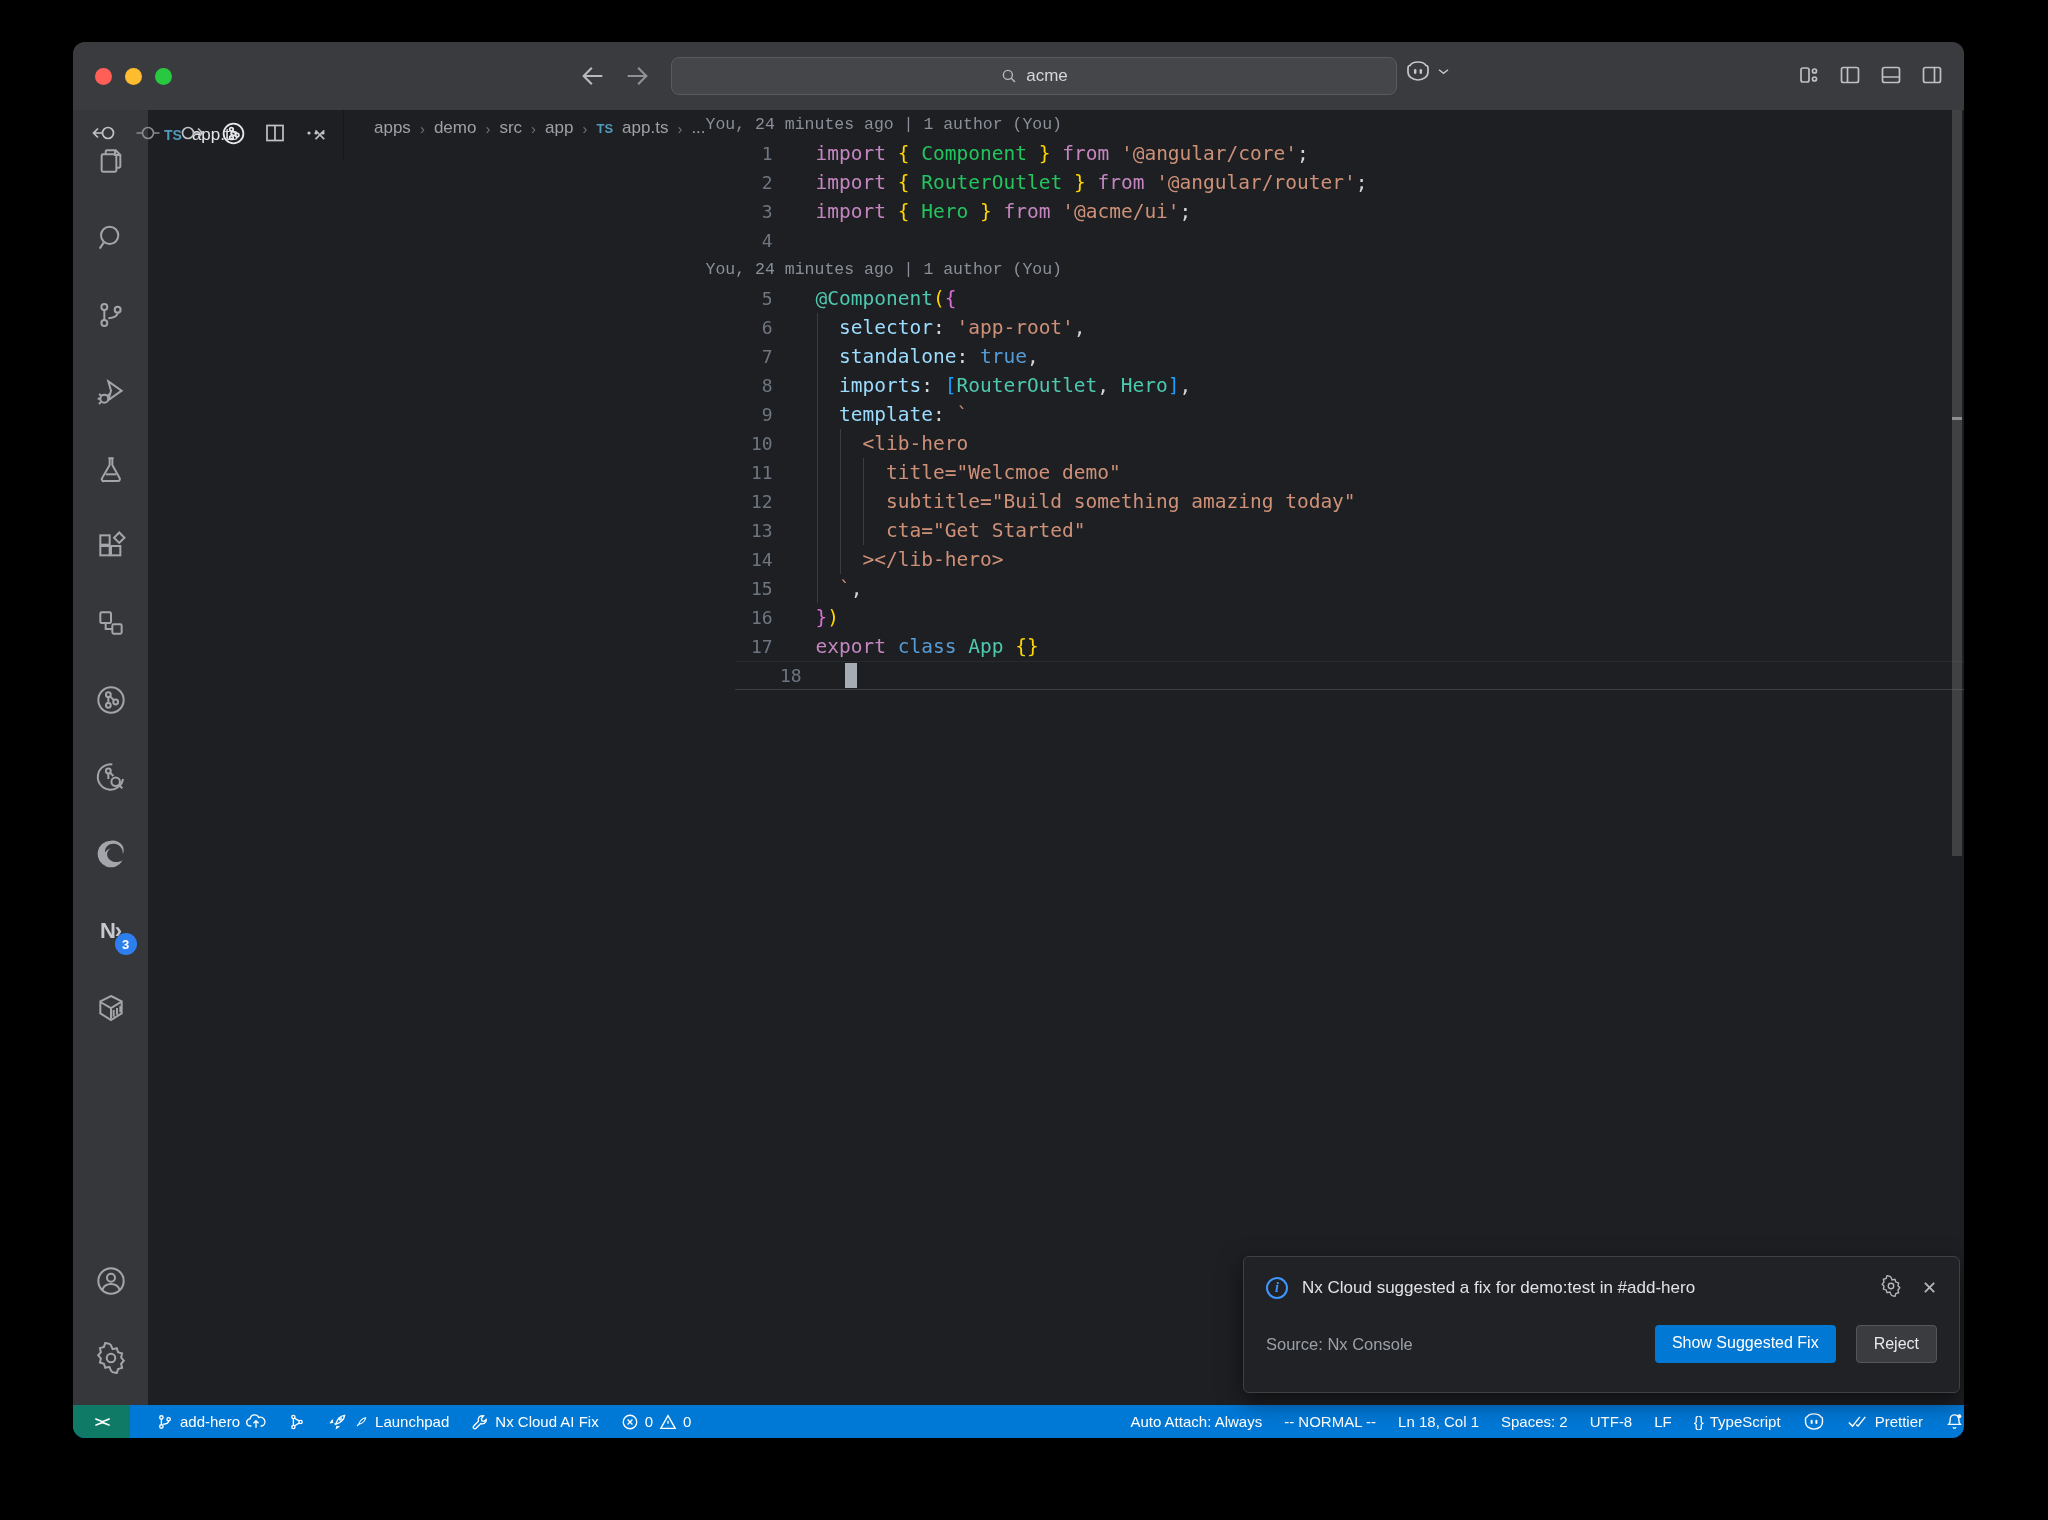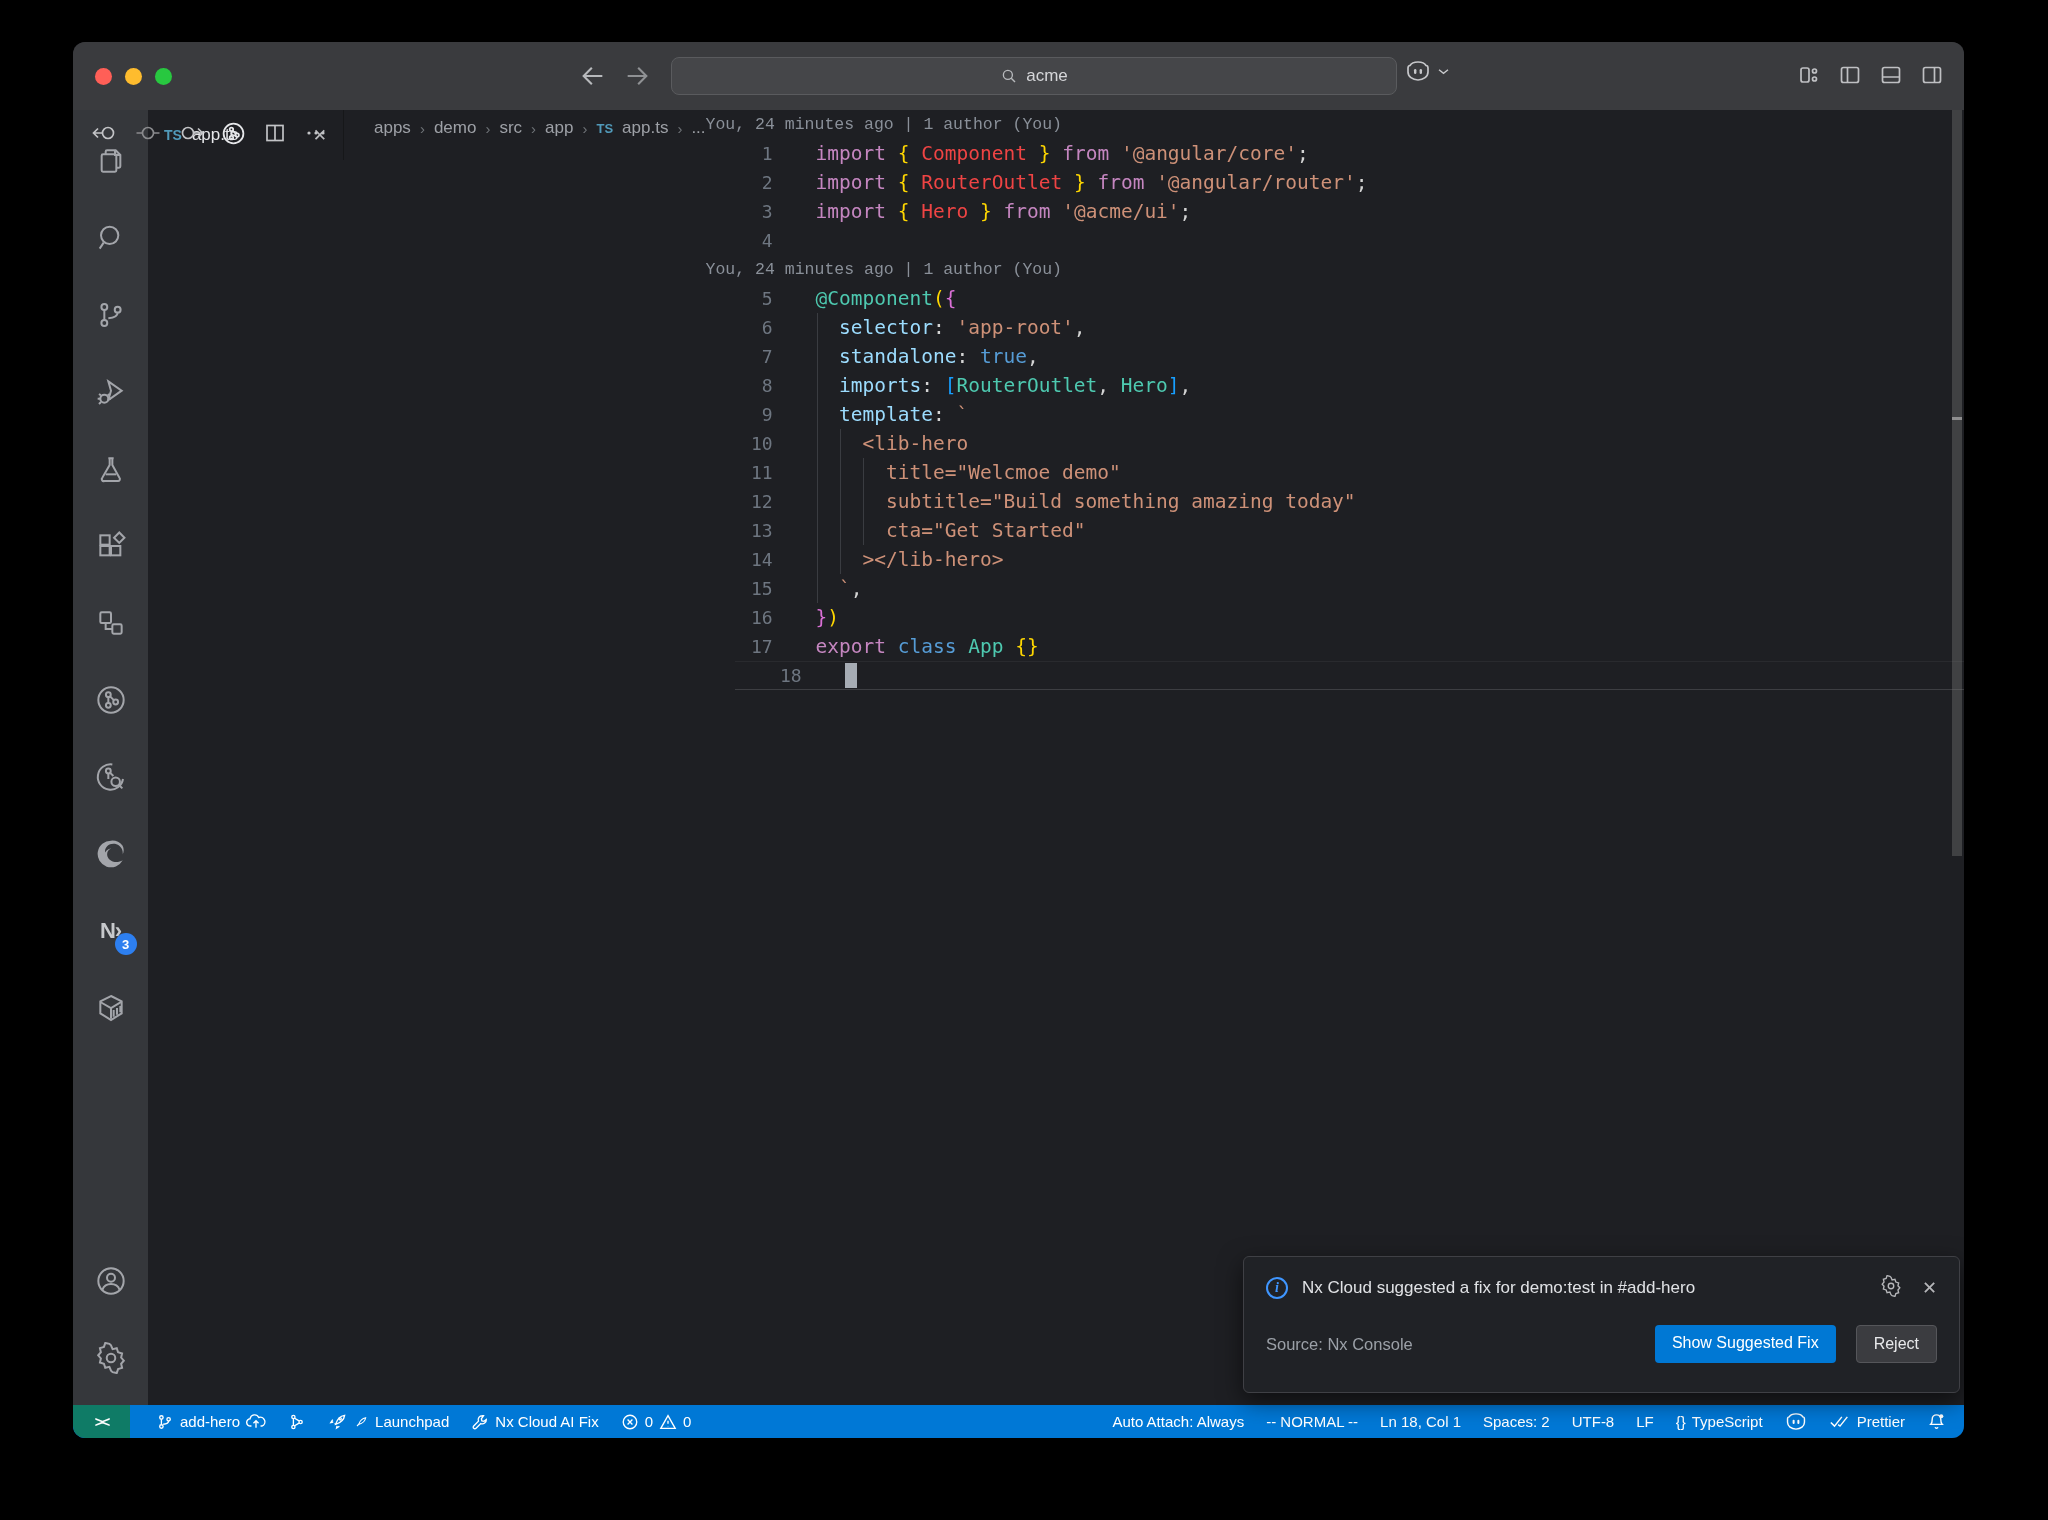--- a/index.html
+++ b/index.html
@@ -51,21 +51,21 @@
   
   .code-area { flex:1; position:relative; overflow:hidden; font-family:"DejaVu Sans Mono",monospace; font-size:19.5px; }
   .code-row { display:flex; height:29px; line-height:29px; position:relative; white-space:pre; }
   .code-row.current { box-shadow: inset 0 -1px 0 rgba(255,255,255,0.14), inset 0 1px 0 rgba(255,255,255,0.05); margin-left: 29px; }
   .blame-row { height:29px; line-height:29px; color:#8a9099; font-size:16.5px; font-family:Liberation Mono, monospace; }
   .ln { width:67px; text-align:right; color:#6e7681; font-size:18px; flex:0 0 67px; }
   .code-text { padding-left:43px; }
   .guide { position:absolute; top:0; bottom:0; width:1px; background:#3a3c41; }
   .cursor-block { position:absolute; left:110px; top:2px; width:12px; height:25px; background:rgba(190,197,206,0.85); }
   .tok-kw{color:#c586c0;} .tok-b1{color:#ffd700;} .tok-b2{color:#da70d6;} .tok-b3{color:#179fff;}
-  .tok-cls{color:#4ec9b0;} .tok-imp{color:#ef4444;} .tok-prop{color:#9cdcfe;} .tok-str{color:#ce9178;}
+  .tok-cls{color:#4ec9b0;} .tok-imp{color:#22c55e;} .tok-prop{color:#9cdcfe;} .tok-str{color:#ce9178;}
   .tok-pun{color:#d4d4d4;} .tok-kwd{color:#569cd6;}
 
   .scrollbar-thumb { position:absolute; right:2px; top:0; width:10px; height:746px; background:rgba(120,120,120,0.38); }
   .scroll-tick { position:absolute; right:2px; top:307px; width:10px; height:3px; background:rgba(205,205,205,0.55); }
 
   
   .toast { position:absolute; right:4px; bottom:45px; width:717px; height:137px; background:#202226; border:1px solid #3f4045;
     border-radius:6px; box-shadow:0 8px 24px rgba(0,0,0,0.55); padding:18px 22px; z-index:5; }
   .toast-head { display:flex; align-items:center; gap:14px; }
   .info-icon { width:22px; height:22px; border-radius:50%; border:2px solid #3f96ff; color:#3f96ff; font-size:14px; font-weight:bold;
@@ -77,21 +77,21 @@
   .toast-buttons { margin-left:auto; display:flex; gap:20px; }
   .btn { font-size:16px; padding:9px 17px; border-radius:4px; color:#fff; }
   .btn.primary { background:#0078d4; }
   .btn.secondary { background:#3b3c40; border:1px solid #55565a; color:#e8e9eb; }
 
   
   .statusbar { height:33px; flex:0 0 33px; background:#0078d6; display:flex; align-items:stretch; color:#fff; font-size:15px; }
   .remote-chip { width:57px; background:#0f7b66; display:flex; align-items:center; justify-content:center;
     font-size:15px; letter-spacing:-2px; font-weight:bold; border-bottom-left-radius:12px; }
   .sb-left { display:flex; align-items:center; padding-left:26px; gap:22px; }
-  .sb-right { margin-left:auto; display:flex; align-items:center; gap:22px; padding-right:18px; }
+  .sb-right { margin-left:auto; display:flex; align-items:center; gap:22px; }
   .sb-item { display:flex; align-items:center; gap:6px; white-space:nowrap; }
   .sb-item svg { display:block; }
 </style>
 </head>
 <body>
 
 <div class="window">
 
   <div class="titlebar">
     <div class="traffic">

